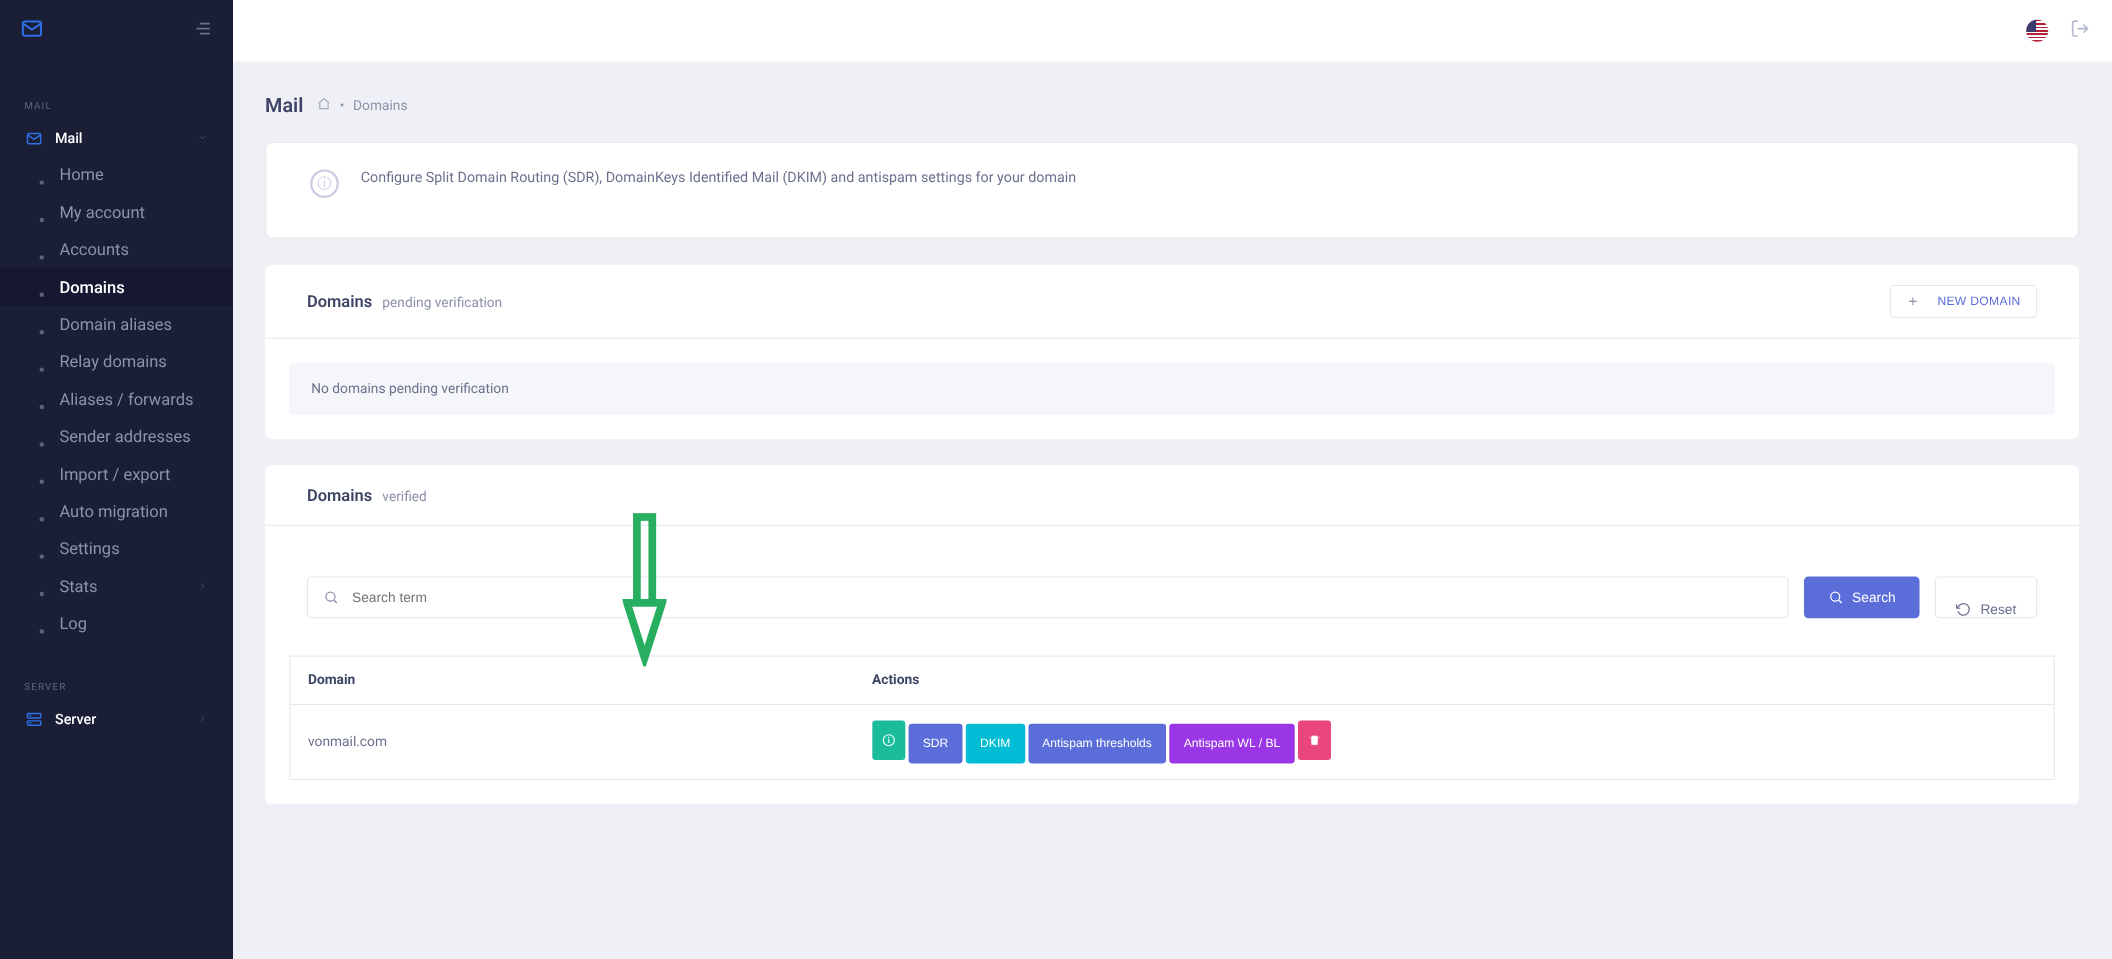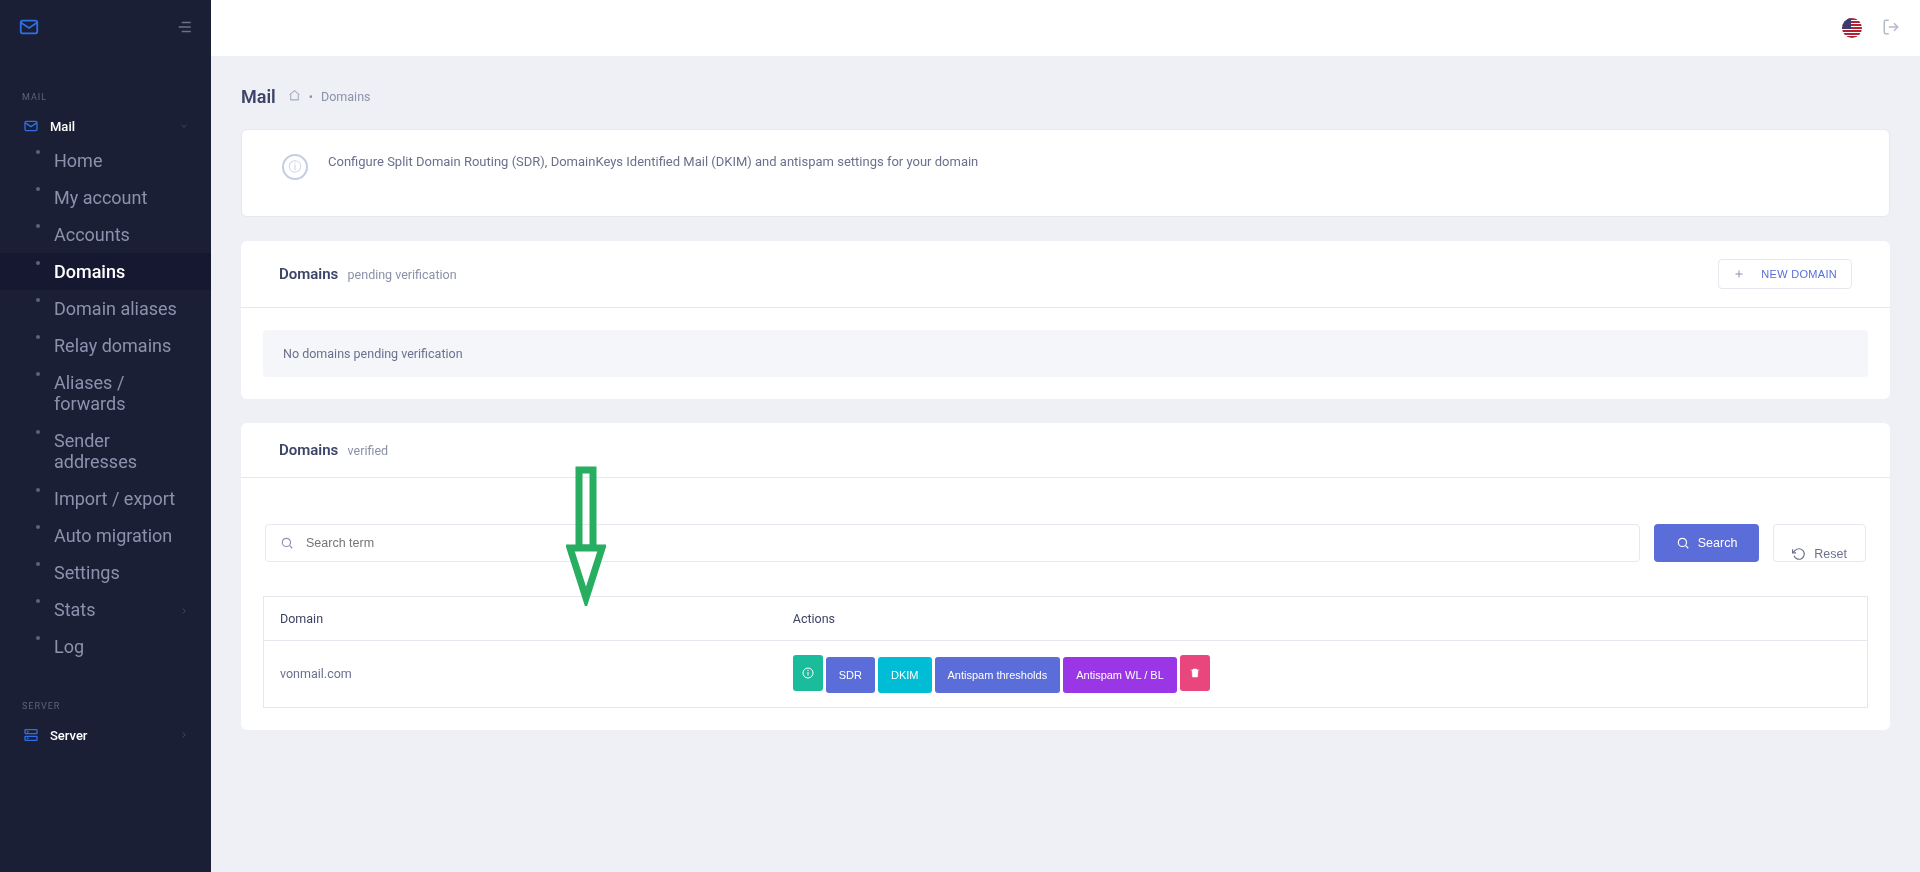--- a/index.html
+++ b/index.html
@@ -29,21 +29,21 @@
   .logo svg{width:22px;height:22px;stroke:#2f6fe6;fill:none;stroke-width:2}
   .burger svg{width:18px;height:18px;stroke:#6b718d;fill:none;stroke-width:2}
   .section-label{padding:36px 22px 8px;font-size:9px;letter-spacing:1px;color:#5c6280;text-transform:uppercase}
   .nav-item{display:flex;align-items:center;padding:8px 22px;font-size:13px;color:#a7adc6;cursor:pointer;position:relative}
   .nav-item.root{color:#fff;font-weight:500}
   .nav-item.root .nav-icon{color:#2f6fe6}
   .nav-icon{width:18px;display:flex;align-items:center;justify-content:center;margin-right:10px}
   .nav-icon svg{width:16px;height:16px}
   .chev{margin-left:auto;opacity:.6}
   .chev svg{width:10px;height:10px;stroke:#6b718d;fill:none;stroke-width:2}
-  .sub-item{display:flex;align-items:flex-start;padding:8px 22px 8px 36px;font-size:18px;color:#8c92ad;cursor:pointer}
+  .sub-item{display:flex;align-items:flex-end;padding:8px 22px 8px 36px;font-size:15px;color:#8c92ad;cursor:pointer}
   .sub-item .dot{width:4px;height:4px;border-radius:50%;background:#5c6280;margin-right:14px;flex:0 0 4px}
   .sub-item.active{background:var(--sidebar-dark);color:#fff;font-weight:500}
   
   .main{margin-left:var(--sidebar-w)}
   .topbar{height:56px;background:#fff;display:flex;align-items:center;justify-content:flex-end;padding:0 20px;gap:20px}
   .flag{width:20px;height:20px;border-radius:50%;background:linear-gradient(#b22234 0 7.7%,#fff 7.7% 15.4%,#b22234 15.4% 23.1%,#fff 23.1% 30.8%,#b22234 30.8% 38.5%,#fff 38.5% 46.2%,#b22234 46.2% 53.9%,#fff 53.9% 61.6%,#b22234 61.6% 69.3%,#fff 69.3% 77%,#b22234 77% 84.7%,#fff 84.7% 92.4%,#b22234 92.4% 100%);position:relative;overflow:hidden}
   .flag::before{content:"";position:absolute;left:0;top:0;width:45%;height:54%;background:#3c3b6e}
   .logout svg{width:18px;height:18px;fill:none;stroke:#b5b9cc;stroke-width:2}
   
   .content{padding:30px 30px 40px}
@@ -56,31 +56,31 @@
   .intro-icon{width:26px;height:26px;border:2px solid #c8cce0;border-radius:50%;flex:0 0 26px;display:flex;align-items:center;justify-content:center;color:#c8cce0;font-size:13px;margin-top:2px}
   .intro-body{color:#6b718d;font-size:13px;line-height:1.6}
   .intro-body strong{color:#3d4465;font-weight:600}
   .card-head{display:flex;align-items:center;justify-content:space-between;padding:18px 38px;border-bottom:1px solid var(--line)}
   .card-title{font-size:15px;font-weight:600;color:#3d4465}
   .card-sub{font-size:12.5px;color:var(--muted);margin-left:6px;font-weight:400}
   .btn-outline{display:flex;align-items:center;gap:16px;border:1px solid var(--line);border-radius:4px;padding:8px 14px;font-size:11px;font-weight:500;color:#5a6dd8;cursor:pointer;background:#fff;letter-spacing:.3px}
   .btn-outline svg{width:12px;height:12px;stroke:#8b91a9;fill:none;stroke-width:2}
   .card-body{padding:22px}
   .empty{background:#f5f6fa;border-radius:4px;padding:16px 20px;color:#6b718d;font-size:12.5px}
-  .search-row{display:flex;gap:14px;margin:24px 2px 34px}
+  .search-row{display:flex;gap:14px;margin:24px 16px 34px}
   .search-wrap{flex:1;display:flex;align-items:center;border:1px solid var(--line);border-radius:4px;padding:0 14px;height:38px}
   .search-wrap svg{width:14px;height:14px;stroke:#8b91a9;fill:none;stroke-width:2;margin-right:10px}
   .search-wrap input{border:none;outline:none;flex:1;font-size:12.5px;color:#3d4465}
   .btn-primary{background:var(--blue);color:#fff;border:none;border-radius:4px;height:38px;padding:0 22px;font-size:12.5px;display:flex;align-items:center;gap:8px;cursor:pointer}
   .btn-primary svg{width:14px;height:14px;stroke:#fff;fill:none;stroke-width:2}
   .btn-reset{background:#fff;border:1px solid var(--line);border-radius:4px;height:38px;padding:0 18px;font-size:12.5px;color:#6b718d;display:flex;align-items:flex-end;gap:8px;cursor:pointer}
   .btn-reset svg{width:14px;height:14px;stroke:#6b718d;fill:none;stroke-width:2}
   table.tblist{width:100%;border-collapse:collapse;border:1px solid var(--line)}
   .tblist th,.tblist td{text-align:left;padding:14px 16px;font-size:12.5px;border-bottom:1px solid var(--line)}
-  .tblist th{font-weight:400;color:#3d4465}
+  .tblist th{font-weight:700;color:#3d4465}
   .tblist td{color:#6b718d}
   .col-domain{width:32%}
   .action-btn{display:inline-flex;align-items:center;justify-content:center;height:36px;padding:0 13px;font-size:11px;color:#fff;border:none;border-radius:3px;margin-right:3px;cursor:pointer}
   .btn-info{background:var(--greenbtn);width:30px;padding:0}
   .btn-info svg{width:12px;height:12px;stroke:#fff;fill:none;stroke-width:2}
   .btn-sdr{background:var(--blue)}
   .btn-dkim{background:var(--teal)}
   .btn-thresh{background:var(--blue)}
   .btn-wlbl{background:var(--purple)}
   .btn-del{background:var(--pink);width:30px;padding:0}

